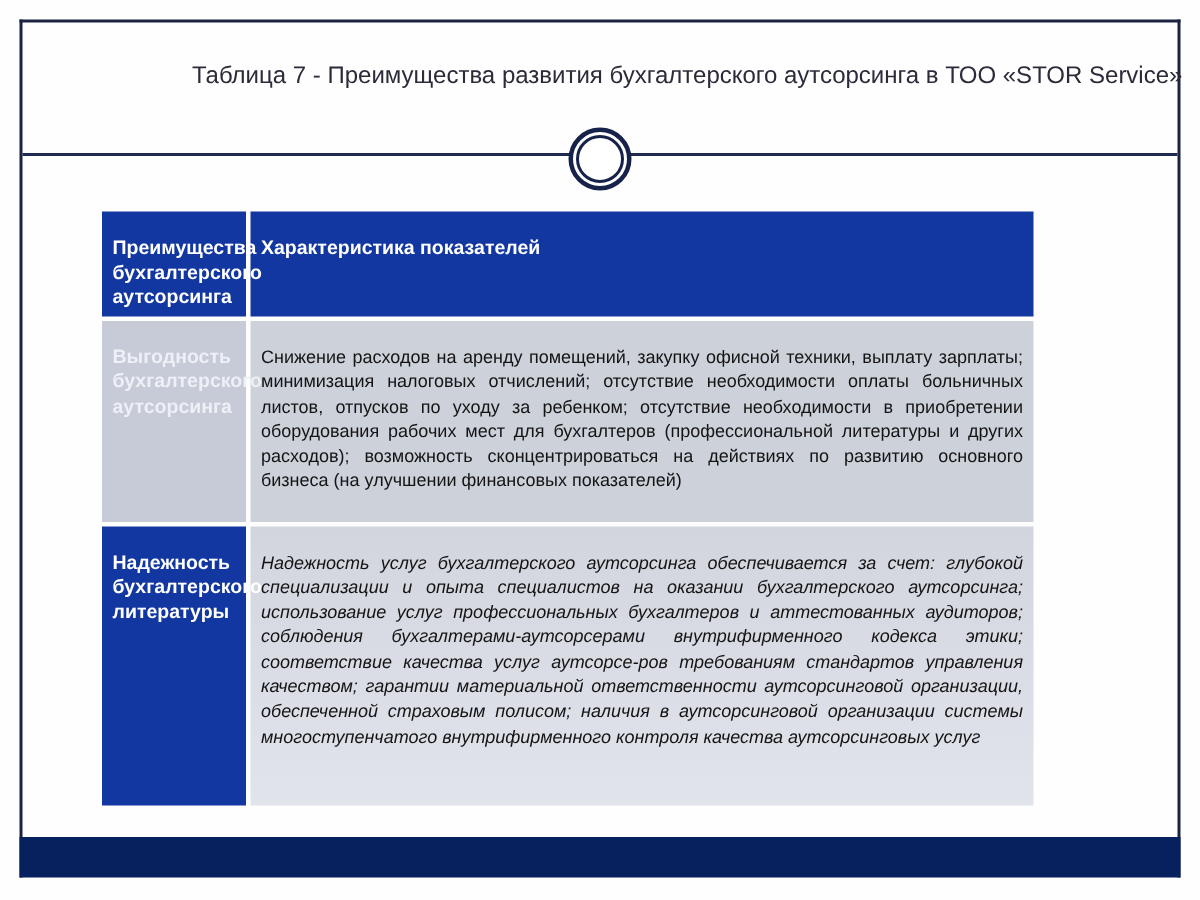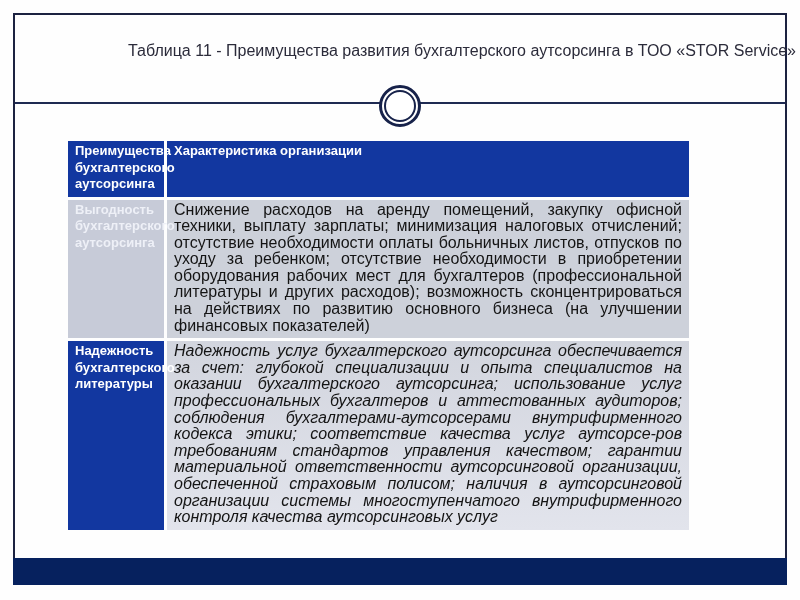--- a/index.html
+++ b/index.html
@@ -73,41 +73,41 @@
     top: 123px;
     width: 627px;
     border-collapse: separate;
     border-spacing: 3px;
     table-layout: fixed;
     z-index: 2;
   }
   .adv-table col.c1 { width: 96px; }
   .adv-table th, .adv-table td {
     vertical-align: top;
-    padding: 2px 7px 4px 7px;
+    padding: 16px 7px 4px 7px;
     margin: 0;
   }
   .cell-blue {
     background: #1237a0;
     color: #ffffff;
     font-weight: bold;
     font-size: 13px;
     line-height: 16.5px;
     text-align: left;
   }
   .cell-label-light {
     background: #c7cbd8;
     color: #eef0f7;
     font-weight: bold;
     font-size: 13px;
     line-height: 16.5px;
   }
   .cell-content {
     color: #141414;
-    font-size: 16px;
+    font-size: 12px;
     line-height: 16.6px;
     text-align: justify;
   }
   .cell-content.r1 { background: #cdd1da; }
   .cell-content.r2 { background: linear-gradient(#d2d5de, #e2e4ec); font-style: italic; }
   tr.header-row th { height: 46px; }
   tr.row-1 td { height: 114px; margin-top: 41px; }
   tr.row-2 td { height: 166px; }
   .footer-bar {
     position: absolute;
@@ -118,36 +118,36 @@
     background: #06215e;
     z-index: 4;
   }
 </style>
 </head>
 <body>
 
 <div class="slide">
   <div class="frame">
 
-    <div class="slide-title">Таблица 11 - Преимущества развития бухгалтерского аутсорсинга в ТОО «STOR Service»</div>
+    <div class="slide-title">Таблица 7 - Преимущества развития бухгалтерского аутсорсинга в ТОО «STOR Service»</div>
 
     <div class="divider-line"></div>
     <div class="circle-ornament">
       <div class="circle-inner"></div>
     </div>
 
     <table class="adv-table">
       <colgroup>
           <col class="c1">
           <col class="c2">
         </colgroup>
       <tbody>
           <tr class="header-row">
         <th class="cell-blue">Преимущества бухгалтерского аутсорсинга</th>
-        <th class="cell-blue">Характеристика организации</th>
+        <th class="cell-blue">Характеристика показателей</th>
       </tr>
       <tr class="row-1">
         <td class="cell-label-light">Выгодность бухгалтерского аутсорсинга</td>
         <td class="cell-content r1">Снижение расходов на аренду помещений, закупку офисной техники, выплату зарплаты; минимизация налоговых отчислений; отсутствие необходимости оплаты больничных листов, отпусков по уходу за ребенком; отсутствие необходимости в приобретении оборудования рабочих мест для бухгалтеров (профессиональной литературы и других расходов); возможность сконцентрироваться на действиях по развитию основного бизнеса (на улучшении финансовых показателей)</td>
       </tr>
       <tr class="row-2">
         <td class="cell-blue">Надежность бухгалтерского литературы</td>
         <td class="cell-content r2">Надежность услуг бухгалтерского аутсорсинга обеспечивается за счет: глубокой специализации и опыта специалистов на оказании бухгалтерского аутсорсинга; использование услуг профессиональных бухгалтеров и аттестованных аудиторов; соблюдения бухгалтерами-аутсорсерами внутрифирменного кодекса этики; соответствие качества услуг аутсорсе-ров требованиям стандартов управления качеством; гарантии материальной ответственности аутсорсинговой организации, обеспеченной страховым полисом; наличия в аутсорсинговой организации системы многоступенчатого внутрифирменного контроля качества аутсорсинговых услуг</td>
       </tr>
     </tbody>

